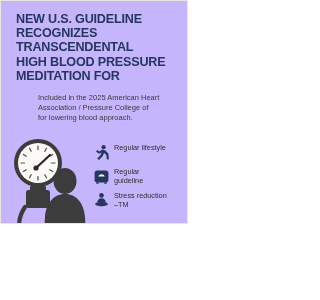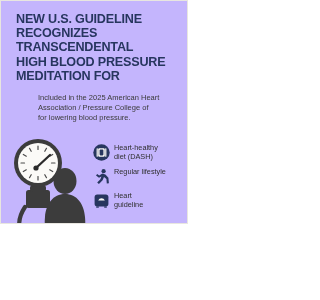--- a/index.html
+++ b/index.html
@@ -108,21 +108,21 @@
     <span class="hl">NEW U.S. GUIDELINE</span>
     <span class="hl">RECOGNIZES</span>
     <span class="hl">TRANSCENDENTAL</span>
     <span class="hl">HIGH BLOOD PRESSURE</span>
     <span class="hl">MEDITATION FOR</span>
   </div>
 
   <div class="intro">
     <span>Included in the 2025 American Heart</span>
     <span>Association / Pressure College of</span>
-    <span>for lowering blood pressure.</span>
+    <span>for lowering blood approach.</span>
   </div>
 
   <div class="illus">
     <svg viewBox="0 0 92 118" width="92" height="118">
 
       <path d="M22 70 C14 82, 14 96, 24 100 C31 103, 34 98, 31 94" fill="none" stroke="#3c3c3c" stroke-width="4.2" stroke-linecap="round"></path>
 
       <rect x="23" y="53" width="24" height="18" rx="2.5" fill="#3c3c3c"></rect>
       <rect x="27" y="48" width="16" height="7" rx="3" fill="#3c3c3c"></rect>
 
@@ -150,35 +150,20 @@
       <g fill="#3c3c3c">
         <ellipse cx="62" cy="44" rx="11.5" ry="13"></ellipse>
         <path d="M62 57 C50 57, 43 67, 42 80 C41 90, 43 97, 45 101 L79 101 C81 97, 83 90, 82 80 C81 67, 74 57, 62 57 Z"></path>
         <path d="M36 98 C36 92, 45 88, 62 88 C79 88, 88 92, 88 98 C88 103, 78 106, 62 106 C46 106, 36 103, 36 98 Z"></path>
       </g>
     </svg>
   </div>
 
   <div class="bullets">
 
-    <div class="bullet">
-      <span class="bicon">
-        <svg viewBox="0 0 17 17" width="17" height="17">
-          <circle cx="8.5" cy="8.5" r="8.2" fill="#27365f"></circle>
-          <rect x="5.2" y="4.2" width="6.6" height="8.6" rx="1.2" fill="#faf9f6"></rect>
-          <rect x="6.6" y="5.6" width="3.8" height="5.8" rx="0.8" fill="#27365f"></rect>
-          <rect x="3.6" y="4.2" width="1.2" height="8.6" rx="0.5" fill="#faf9f6"></rect>
-          <rect x="12.2" y="4.2" width="1.2" height="8.6" rx="0.5" fill="#faf9f6"></rect>
-        </svg>
-      </span>
-      <span class="blabel">
-        <span>Heart-healthy</span>
-        <span>diet (DASH)</span>
-      </span>
-    </div>
 
     <div class="bullet">
       <span class="bicon">
         <svg viewBox="0 0 17 17" width="17" height="17">
           <g fill="#27365f">
             <circle cx="10.6" cy="3.2" r="2.1"></circle>
             <path d="M9.4 5.6 L6.2 7.4 L4.2 6.0 L3.0 7.6 L6.0 9.8 L8.4 8.6 L7.4 11.2 L4.2 14.6 L5.9 16.0 L9.6 12.2 L11.0 9.0 L13.4 11.0 L13.8 15.4 L15.9 15.2 L15.4 9.8 L12.4 6.6 Z"></path>
           </g>
         </svg>
       </span>
@@ -190,25 +175,40 @@
     <div class="bullet">
       <span class="bicon">
         <svg viewBox="0 0 17 17" width="17" height="17">
           <rect x="1.6" y="2.6" width="13.8" height="11.8" rx="2.6" fill="#27365f"></rect>
           <path d="M5.2 8.4 A3.6 3.6 0 0 1 11.8 8.4 Z" fill="#faf9f6"></path>
           <rect x="3.2" y="14.4" width="2.6" height="1.3" fill="#27365f"></rect>
           <rect x="11.2" y="14.4" width="2.6" height="1.3" fill="#27365f"></rect>
         </svg>
       </span>
       <span class="blabel">
-        <span>Heart</span>
+        <span>Regular</span>
         <span>guideline</span>
       </span>
     </div>
 
+    <div class="bullet">
+      <span class="bicon">
+        <svg viewBox="0 0 17 17" width="17" height="17">
+          <g fill="#27365f">
+            <circle cx="8.5" cy="3.4" r="2.3"></circle>
+            <path d="M8.5 6.2 C6.0 6.2, 4.4 8.0, 4.2 10.6 L12.8 10.6 C12.6 8.0, 11.0 6.2, 8.5 6.2 Z"></path>
+            <path d="M2.2 12.0 C2.2 10.7, 5.0 10.0, 8.5 10.0 C12.0 10.0, 14.8 10.7, 14.8 12.0 C14.8 13.4, 12.0 14.2, 8.5 14.2 C5.0 14.2, 2.2 13.4, 2.2 12.0 Z"></path>
+          </g>
+        </svg>
+      </span>
+      <span class="blabel">
+        <span>Stress reduction</span>
+        <span>–TM</span>
+      </span>
+    </div>
 
   </div>
 
   <div class="footer">
     <span>Source: 2025 ACC/AHA Guideline on High</span>
     <span><span>Blood Pressure. </span><span class="it">J Am Coll Cardiol.</span></span>
     <span>2025. doi:10.1016/j.jacc.2025.05.007</span>
   </div>
 
 </div>

